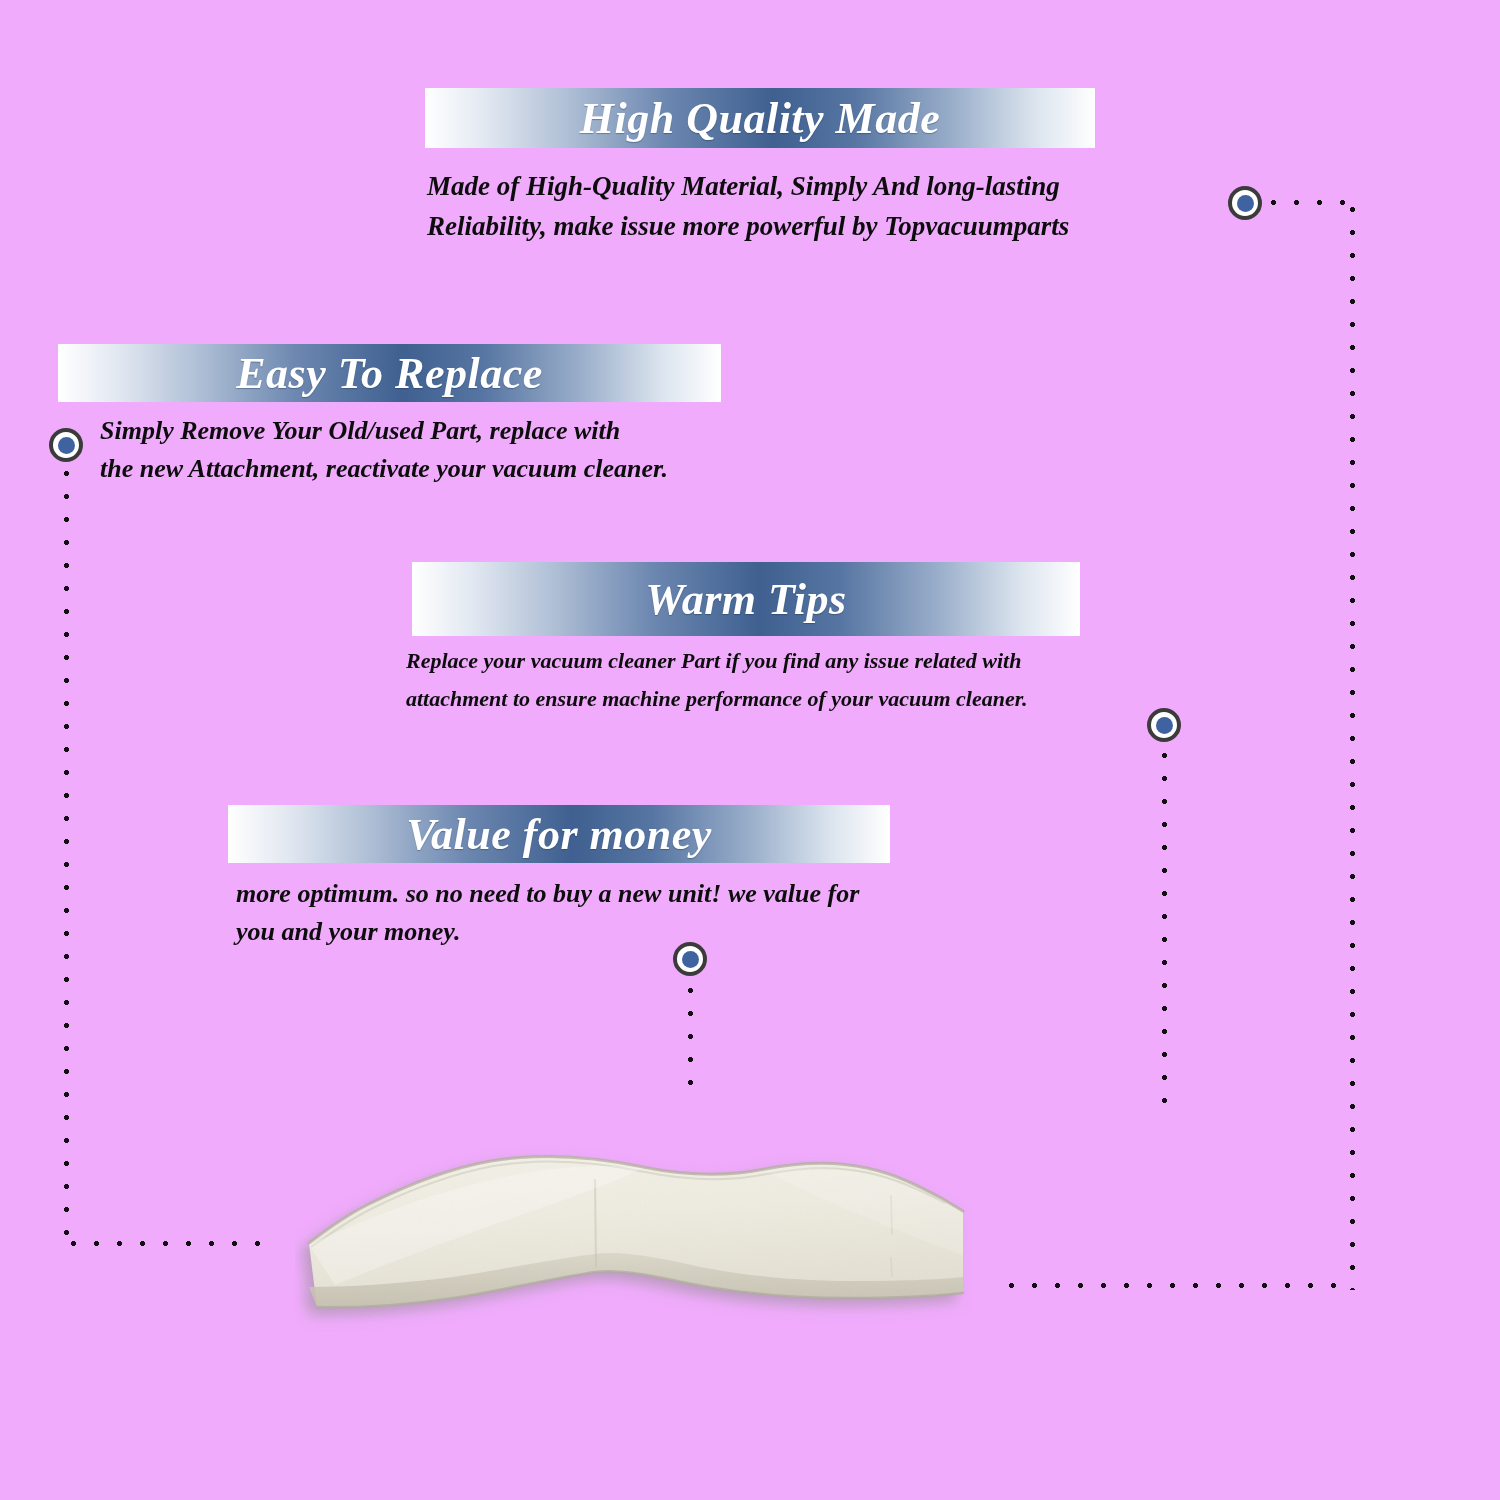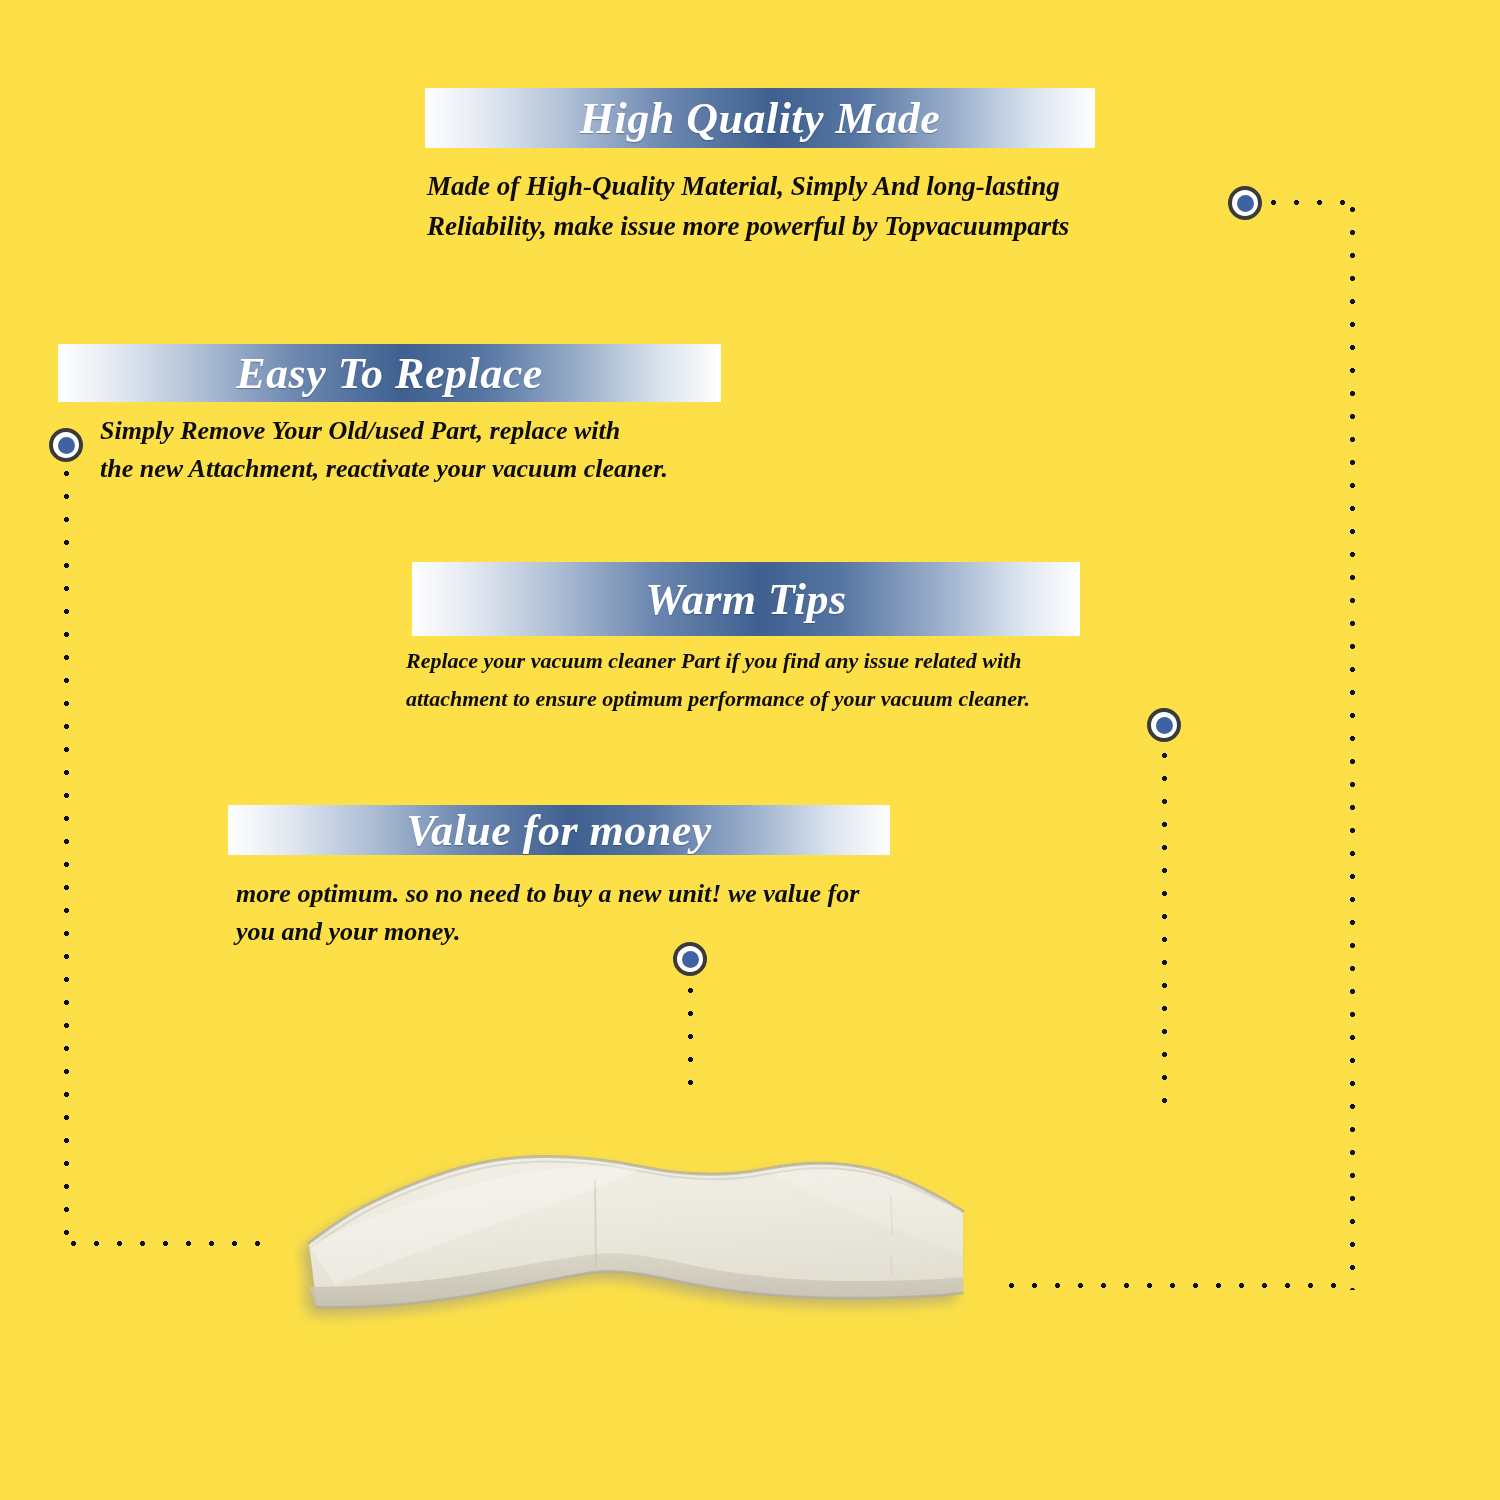--- a/index.html
+++ b/index.html
@@ -5,21 +5,21 @@
 <style>
   html, body {
     margin: 0;
     padding: 0;
     background: #ffffff;
   }
   #canvas {
     position: relative;
     width: 1500px;
     height: 1500px;
-    background: #fde047;
+    background: #f0abfc;
     overflow: hidden;
     font-family: "Liberation Serif", "DejaVu Serif", serif;
   }
 
   
   .feature { position: absolute; }
 
   .banner {
     position: absolute;
     left: 0;
@@ -142,27 +142,27 @@
     </div>
   </div>
   <div class="marker" style="left:49px; top:428px;"></div>
 
   <div class="feature" style="left:412px; top:562px; width:668px; height:170px;">
     <div class="banner" style="width:668px; height:74px;">
       <span class="banner-text" style="font-size:44px;">Warm Tips</span>
     </div>
     <div class="body-text" style="left:-6px; top:80px; font-size:22px; line-height:38px;">
       <span class="line">Replace your vacuum cleaner Part if you find any issue related with</span>
-      <span class="line"> attachment to ensure optimum performance of your vacuum cleaner.</span>
+      <span class="line"> attachment to ensure machine performance of your vacuum cleaner.</span>
     </div>
   </div>
   <div class="marker" style="left:1147px; top:708px;"></div>
 
   <div class="feature" style="left:228px; top:805px; width:662px; height:200px;">
-    <div class="banner" style="width:662px; height:50px;">
+    <div class="banner" style="width:662px; height:58px;">
       <span class="banner-text" style="font-size:44px;">Value for money</span>
     </div>
     <div class="body-text" style="left:8px; top:70px; font-size:26px; line-height:38px;">
       <span class="line">more optimum. so no need to buy a new unit! we value for</span>
       <span class="line">you and your money.</span>
     </div>
   </div>
   <div class="marker" style="left:673px; top:942px;"></div>
 
   <div id="product-photo">

